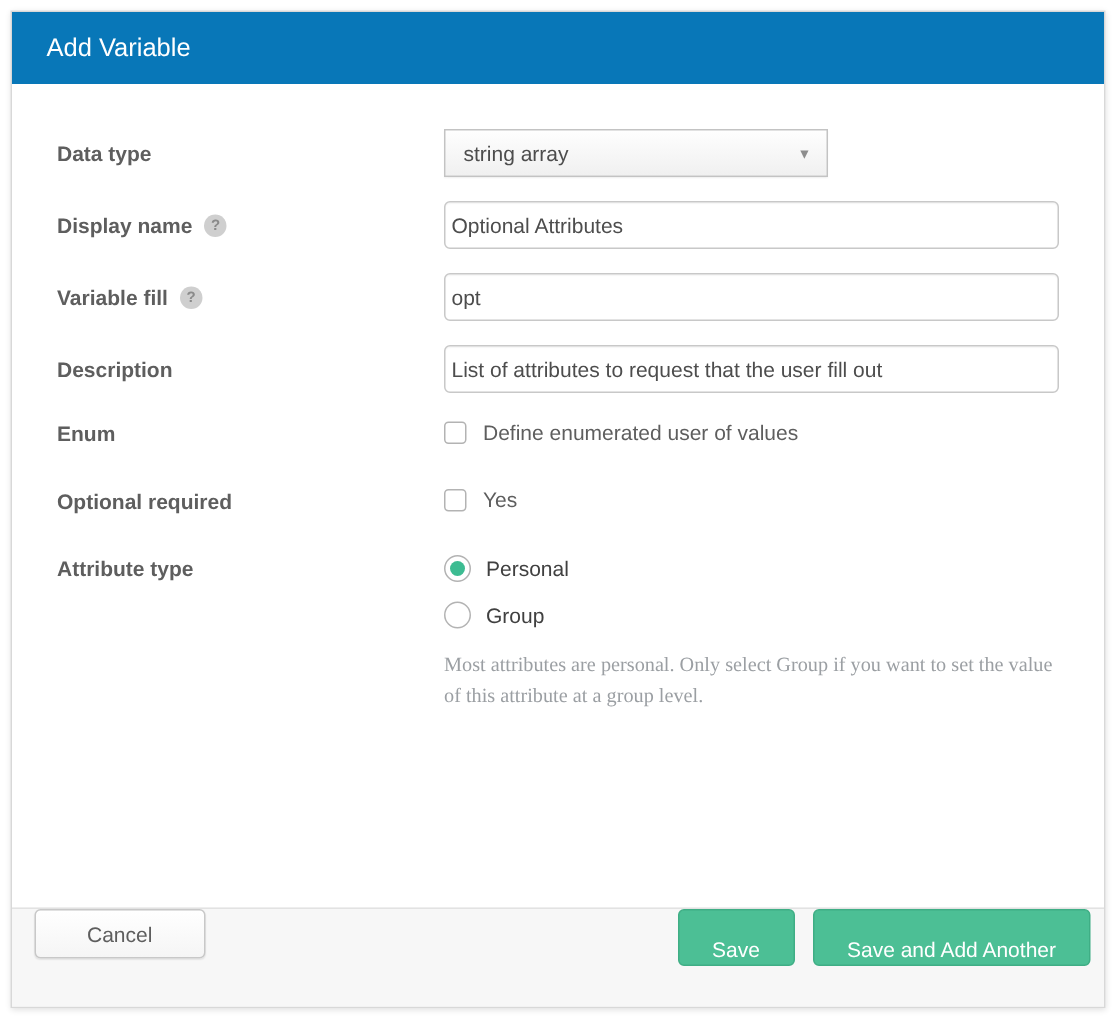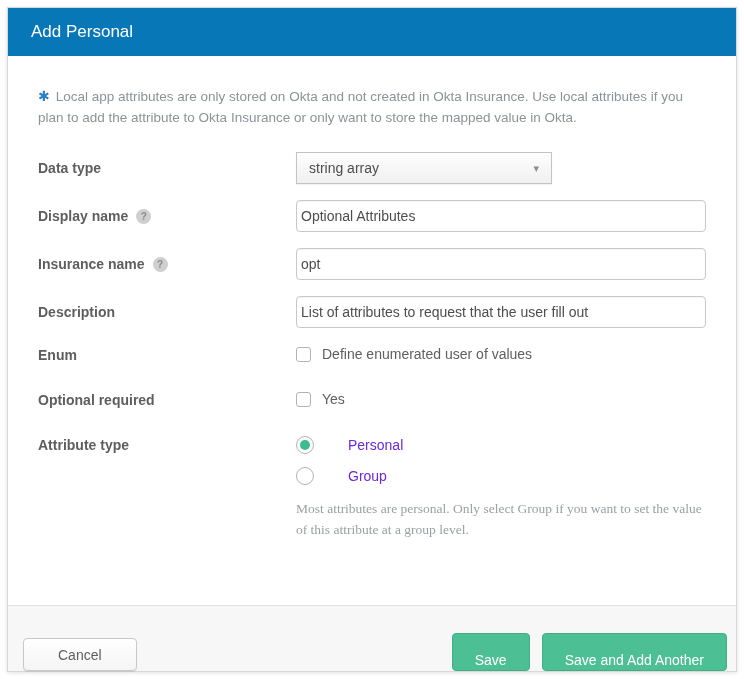--- a/index.html
+++ b/index.html
@@ -116,23 +116,22 @@
   .check-label {
     color: #5e5e5e;
     font-size: 14px;
     display: flex;
     align-items: center;
   }
   .radio-option {
     display: flex;
     align-items: center;
     margin-bottom: 13px;
-    color: #6d28d9;
-    font-size: 14px;
-    gap: 24px;
+    color: #404040;
+    font-size: 14px;
   }
   .radio {
     width: 18px; height: 18px;
     border: 1px solid #b3b3b3;
     border-radius: 50%;
     background: #ffffff;
     margin-right: 10px;
     display: inline-flex;
     align-items: center;
     justify-content: center;
@@ -151,21 +150,21 @@
     line-height: 21px;
     margin-top: 10px;
     max-width: 430px;
     font-family: Liberation Serif, serif;
   }
   .modal-footer {
     flex: 0 0 66px;
     background: #f7f7f7;
     border-top: 1px solid #e2e2e2;
     display: flex;
-    align-items: flex-end;
+    align-items: flex-start;
     padding: 0 9px 0 15px;
   }
   .btn {
     height: 33px;
     border-radius: 4px;
     font-size: 14px;
     font-family: "Liberation Sans", sans-serif;
     cursor: pointer;
   }
   .btn-cancel {
@@ -183,26 +182,25 @@
     padding: 18px 22px;
     margin-left: 12px;
   }
 </style>
 </head>
 <body>
 
 <div class="modal">
 
   <div class="modal-header">
-    <span>Add Personal</span>
+    <span>Add Variable</span>
   </div>
 
   <div class="modal-body">
 
-    <p class="note"><span class="asterisk">✱</span><span>Local app attributes are only stored on Okta and not created in Okta Insurance. Use local attributes if you plan to add the attribute to Okta Insurance or only want to store the mapped value in Okta.</span></p>
 
     <div class="form-row">
       <div class="form-label">
         <span>Data type</span>
       </div>
       <div class="select-box">
         <span>string array</span>
         <span class="select-caret">▾</span>
       </div>
     </div>
@@ -210,21 +208,21 @@
     <div class="form-row">
       <div class="form-label">
         <span>Display name</span>
         <span class="help-icon">?</span>
       </div>
       <input class="text-input" type="text" value="Optional Attributes" style="">
     </div>
 
     <div class="form-row">
       <div class="form-label">
-        <span>Insurance name</span>
+        <span>Variable fill</span>
         <span class="help-icon">?</span>
       </div>
       <input class="text-input" type="text" value="opt" style="">
     </div>
 
     <div class="form-row">
       <div class="form-label">
         <span>Description</span>
       </div>
       <input class="text-input" type="text" value="List of attributes to request that the user fill out" style="">

